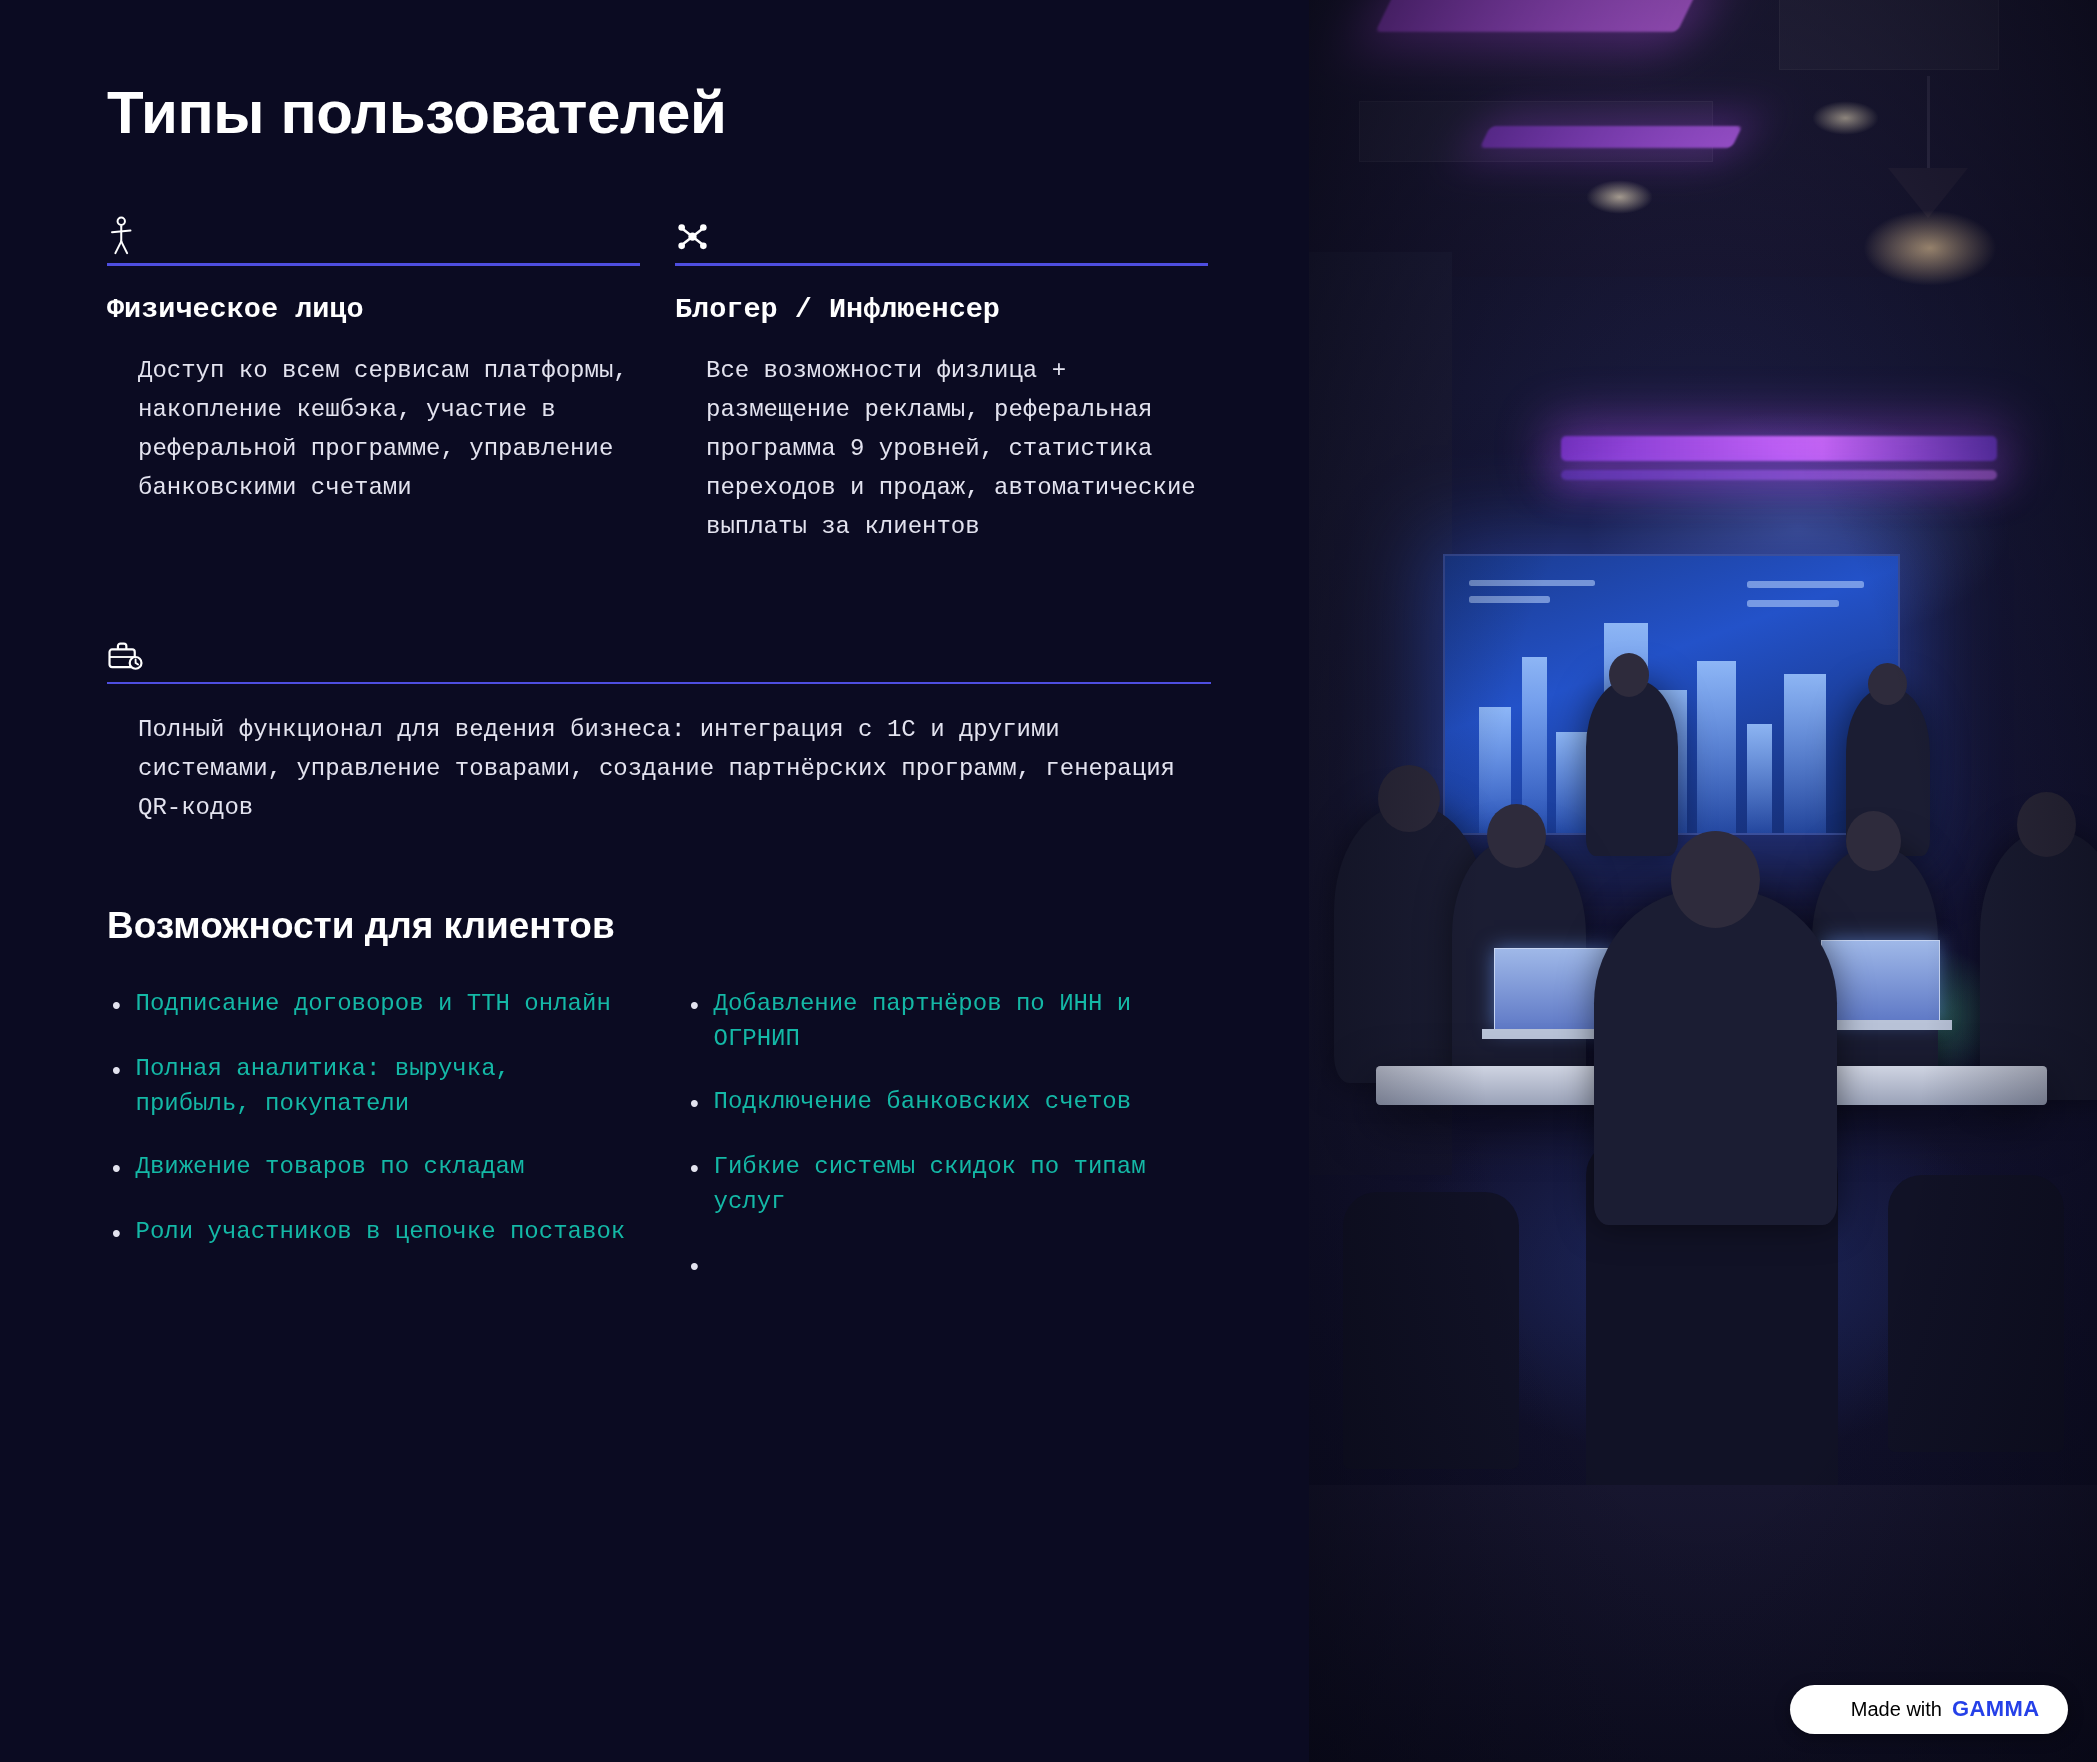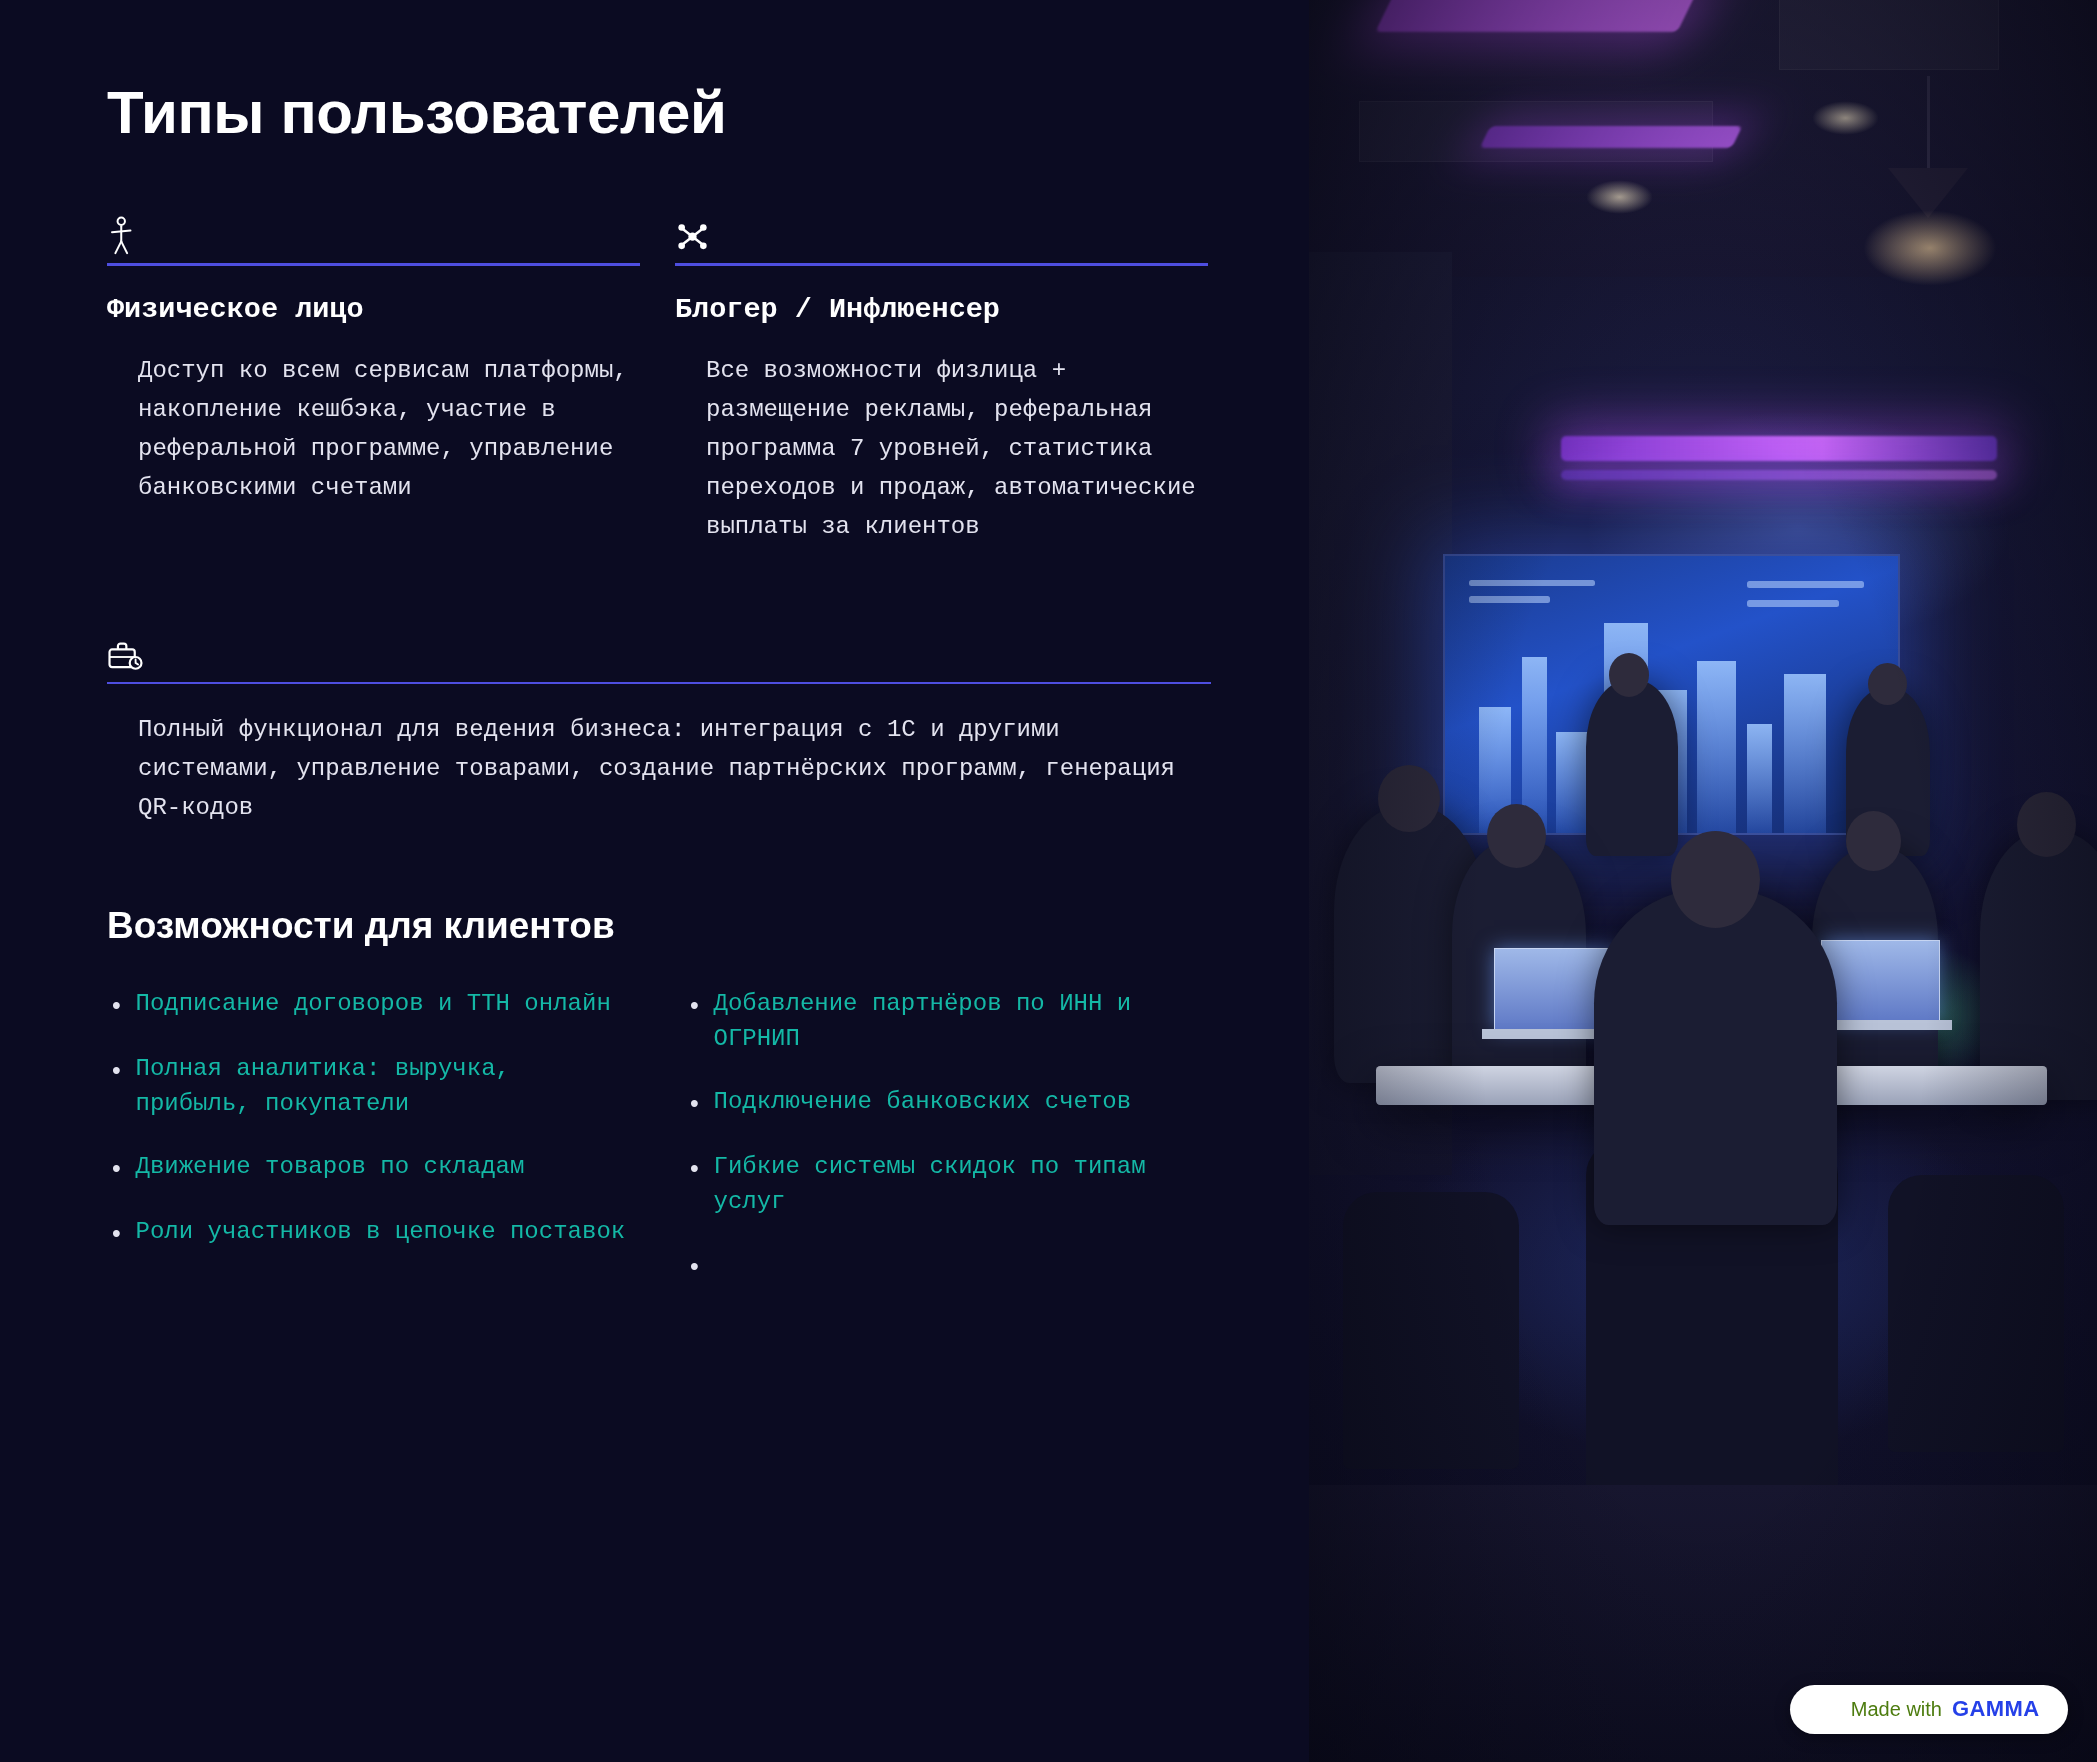--- a/index.html
+++ b/index.html
@@ -282,21 +282,21 @@
     border-radius: 25px;
     height: 49px;
     padding: 0 28.5px;
     display: flex;
     align-items: center;
     gap: 10px;
     box-shadow: 0 3.4px 15px rgba(0,0,0,0.35);
   }
   .gamma-made {
     font-size: 20px;
-    color: #4d7c0f;
+    color: #000000;
     font-weight: 400;
     margin-left: 32px;
   }
   .gamma-word {
     font-size: 22px;
     font-weight: 700;
     color: #2540e8;
     letter-spacing: 0.4px;
   }
 </style>
@@ -333,21 +333,21 @@
             <path d="M35 9 L7 31" stroke="#ffffff" stroke-width="3" stroke-linecap="round"></path>
             <circle cx="8" cy="9" r="4" fill="#ffffff"></circle>
             <circle cx="34" cy="9" r="4" fill="#ffffff"></circle>
             <circle cx="8" cy="31" r="4" fill="#ffffff"></circle>
             <circle cx="34" cy="31" r="4" fill="#ffffff"></circle>
             <circle cx="21" cy="20" r="5" fill="#ffffff"></circle>
           </svg>
         </div>
         <div class="card-rule"></div>
         <h2 class="card-heading">Блогер / Инфлюенсер</h2>
-        <p class="card-body">Все возможности физлица + размещение рекламы, реферальная программа 7 уровней, статистика переходов и продаж, автоматические выплаты за клиентов</p>
+        <p class="card-body">Все возможности физлица + размещение рекламы, реферальная программа 9 уровней, статистика переходов и продаж, автоматические выплаты за клиентов</p>
       </div>
 
     </div>
 
     <div class="card card-wide">
       <div class="card-icon">
         <svg width="37" height="32" viewBox="0 0 44 38" fill="none" aria-hidden="true">
           <rect x="3" y="10" width="30" height="21" rx="3" stroke="#ffffff" stroke-width="2.6"></rect>
           <path d="M13 10 V6 a3 3 0 0 1 3-3 h4 a3 3 0 0 1 3 3 v4" stroke="#ffffff" stroke-width="2.6"></path>
           <path d="M3 19 H33" stroke="#ffffff" stroke-width="2.2"></path>

